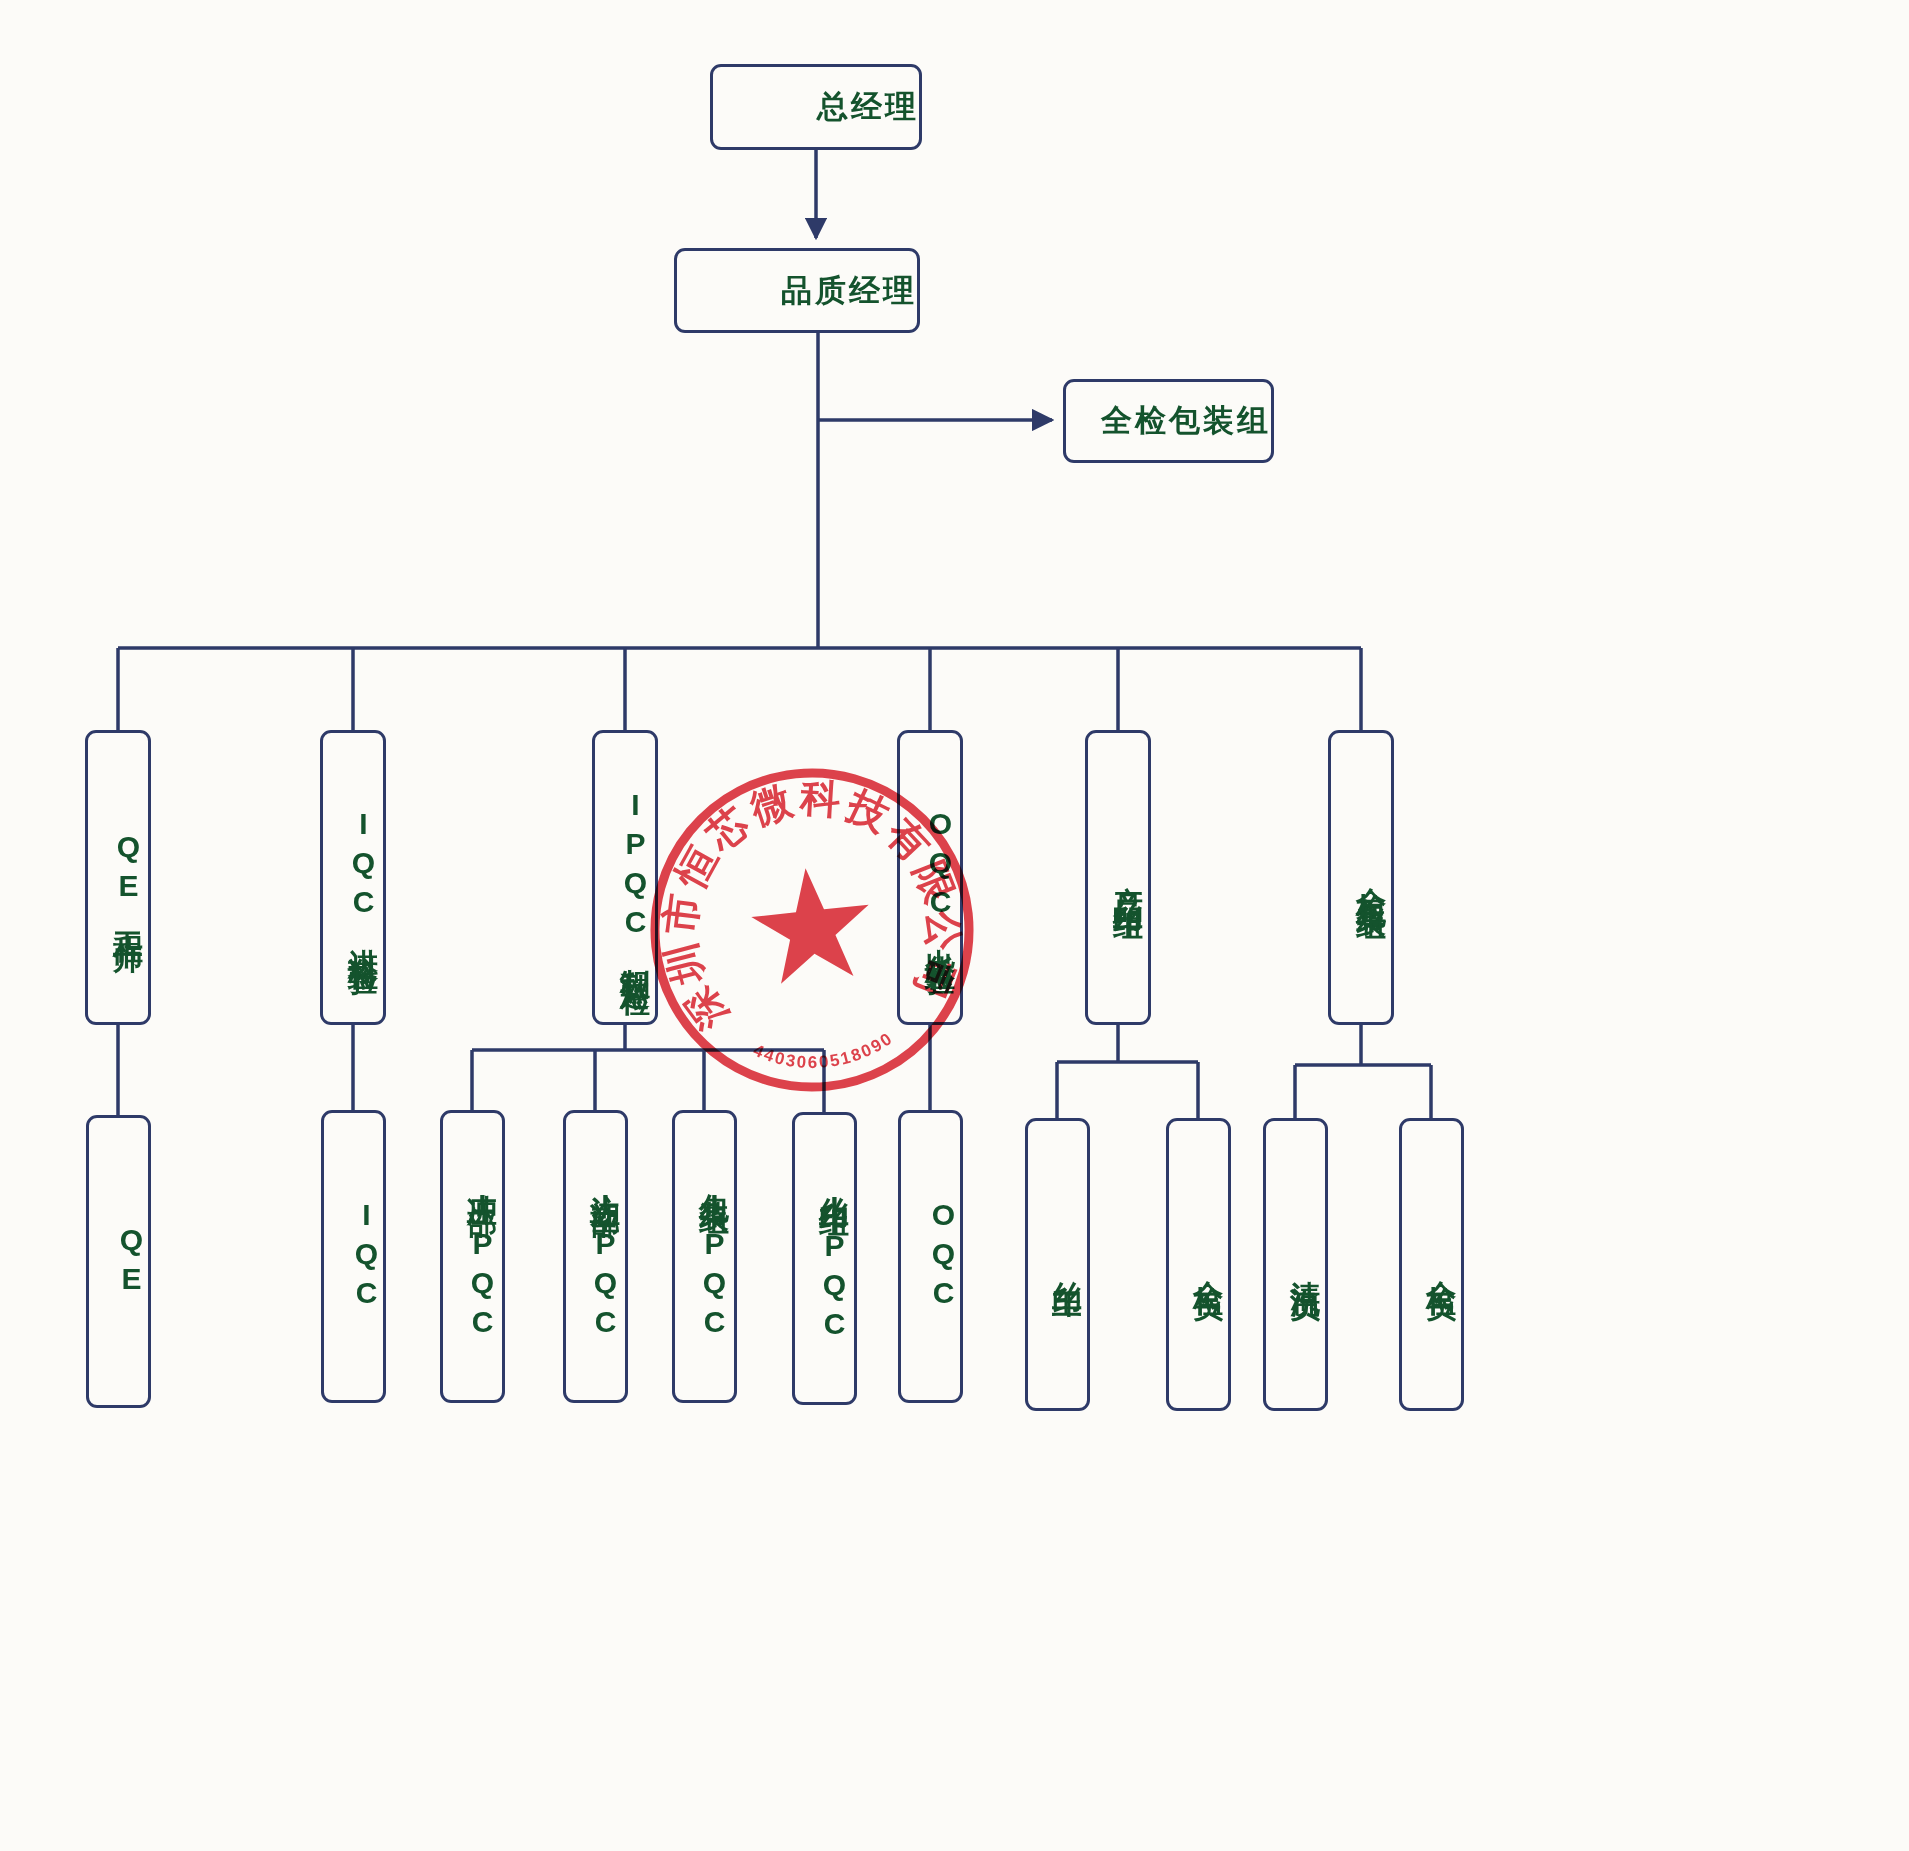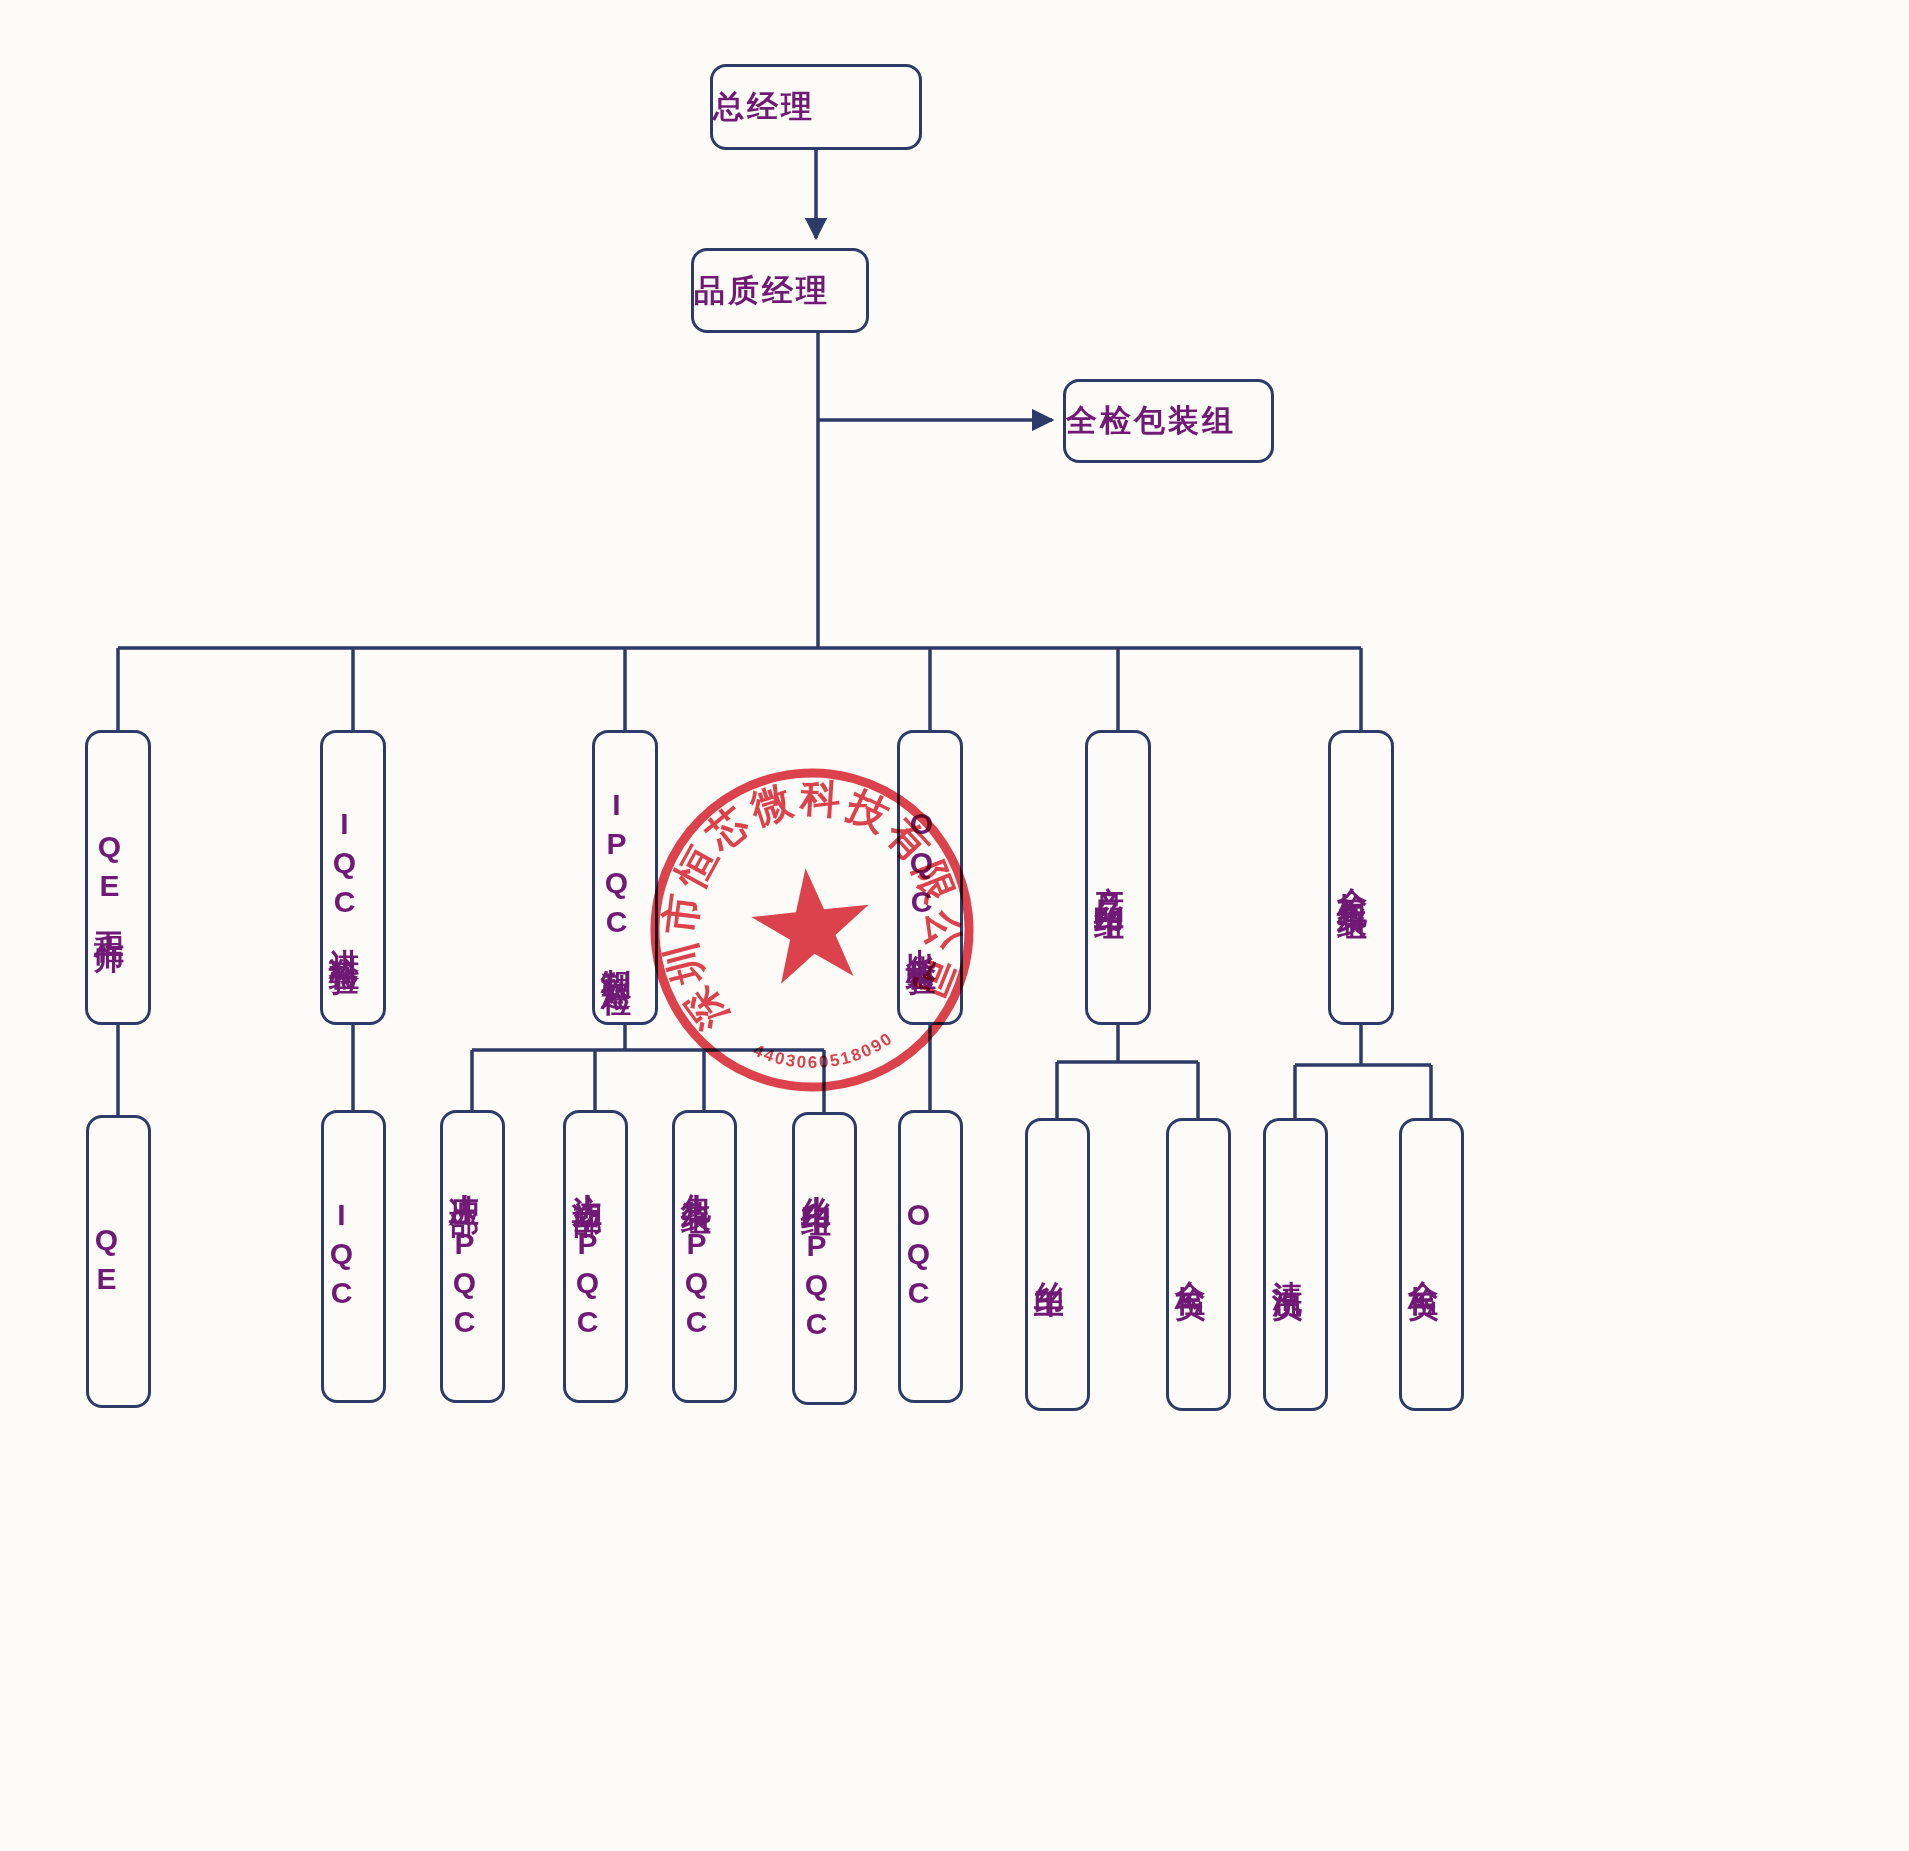--- a/index.html
+++ b/index.html
@@ -9,39 +9,39 @@
     background:#fcfbf8;
     font-family:"Liberation Sans","DejaVu Sans",sans-serif;
     overflow:hidden;
   }
   svg.layer{position:absolute;left:0;top:0;width:1909px;height:1851px;}
   #connector-layer{z-index:1;}
   #stamp-layer{z-index:3;mix-blend-mode:multiply;pointer-events:none;}
   .node{
     position:absolute;
     border:3.5px solid #2e3a68;
-    border-radius:16px;
+    border-radius:11px;
     background:#fcfbf8;
-    display:flex;align-items:center;justify-content:flex-start;
-    color:#701a75;
+    display:flex;align-items:center;justify-content:flex-end;
+    color:#14532d;
     z-index:2;
     box-sizing:border-box;
   }
   .htext{
     font-size:31px;font-weight:600;letter-spacing:3px;white-space:nowrap;
   }
   .vtext{
     writing-mode:vertical-rl;
     text-orientation:upright;
     font-size:30px;font-weight:600;letter-spacing:6px;
     white-space:nowrap;
   }
   
   #n-gm    {left:710px;top:64px;width:212px;height:86px;}
-  #n-qm    {left:691px;top:248px;width:178px;height:85px;}
+  #n-qm    {left:674px;top:248px;width:246px;height:85px;}
   #n-clerk {left:1063px;top:379px;width:211px;height:84px;}
   
   .dept{top:730px;width:66px;height:295px;}
   #n-qe-eng    {left:85px;}
   #n-iqc-dept  {left:320px;}
   #n-ipqc-dept {left:592px;}
   #n-oqc-dept  {left:897px;}
   #n-silk-dept {left:1085px;}
   #n-pack-dept {left:1328px;}
   

